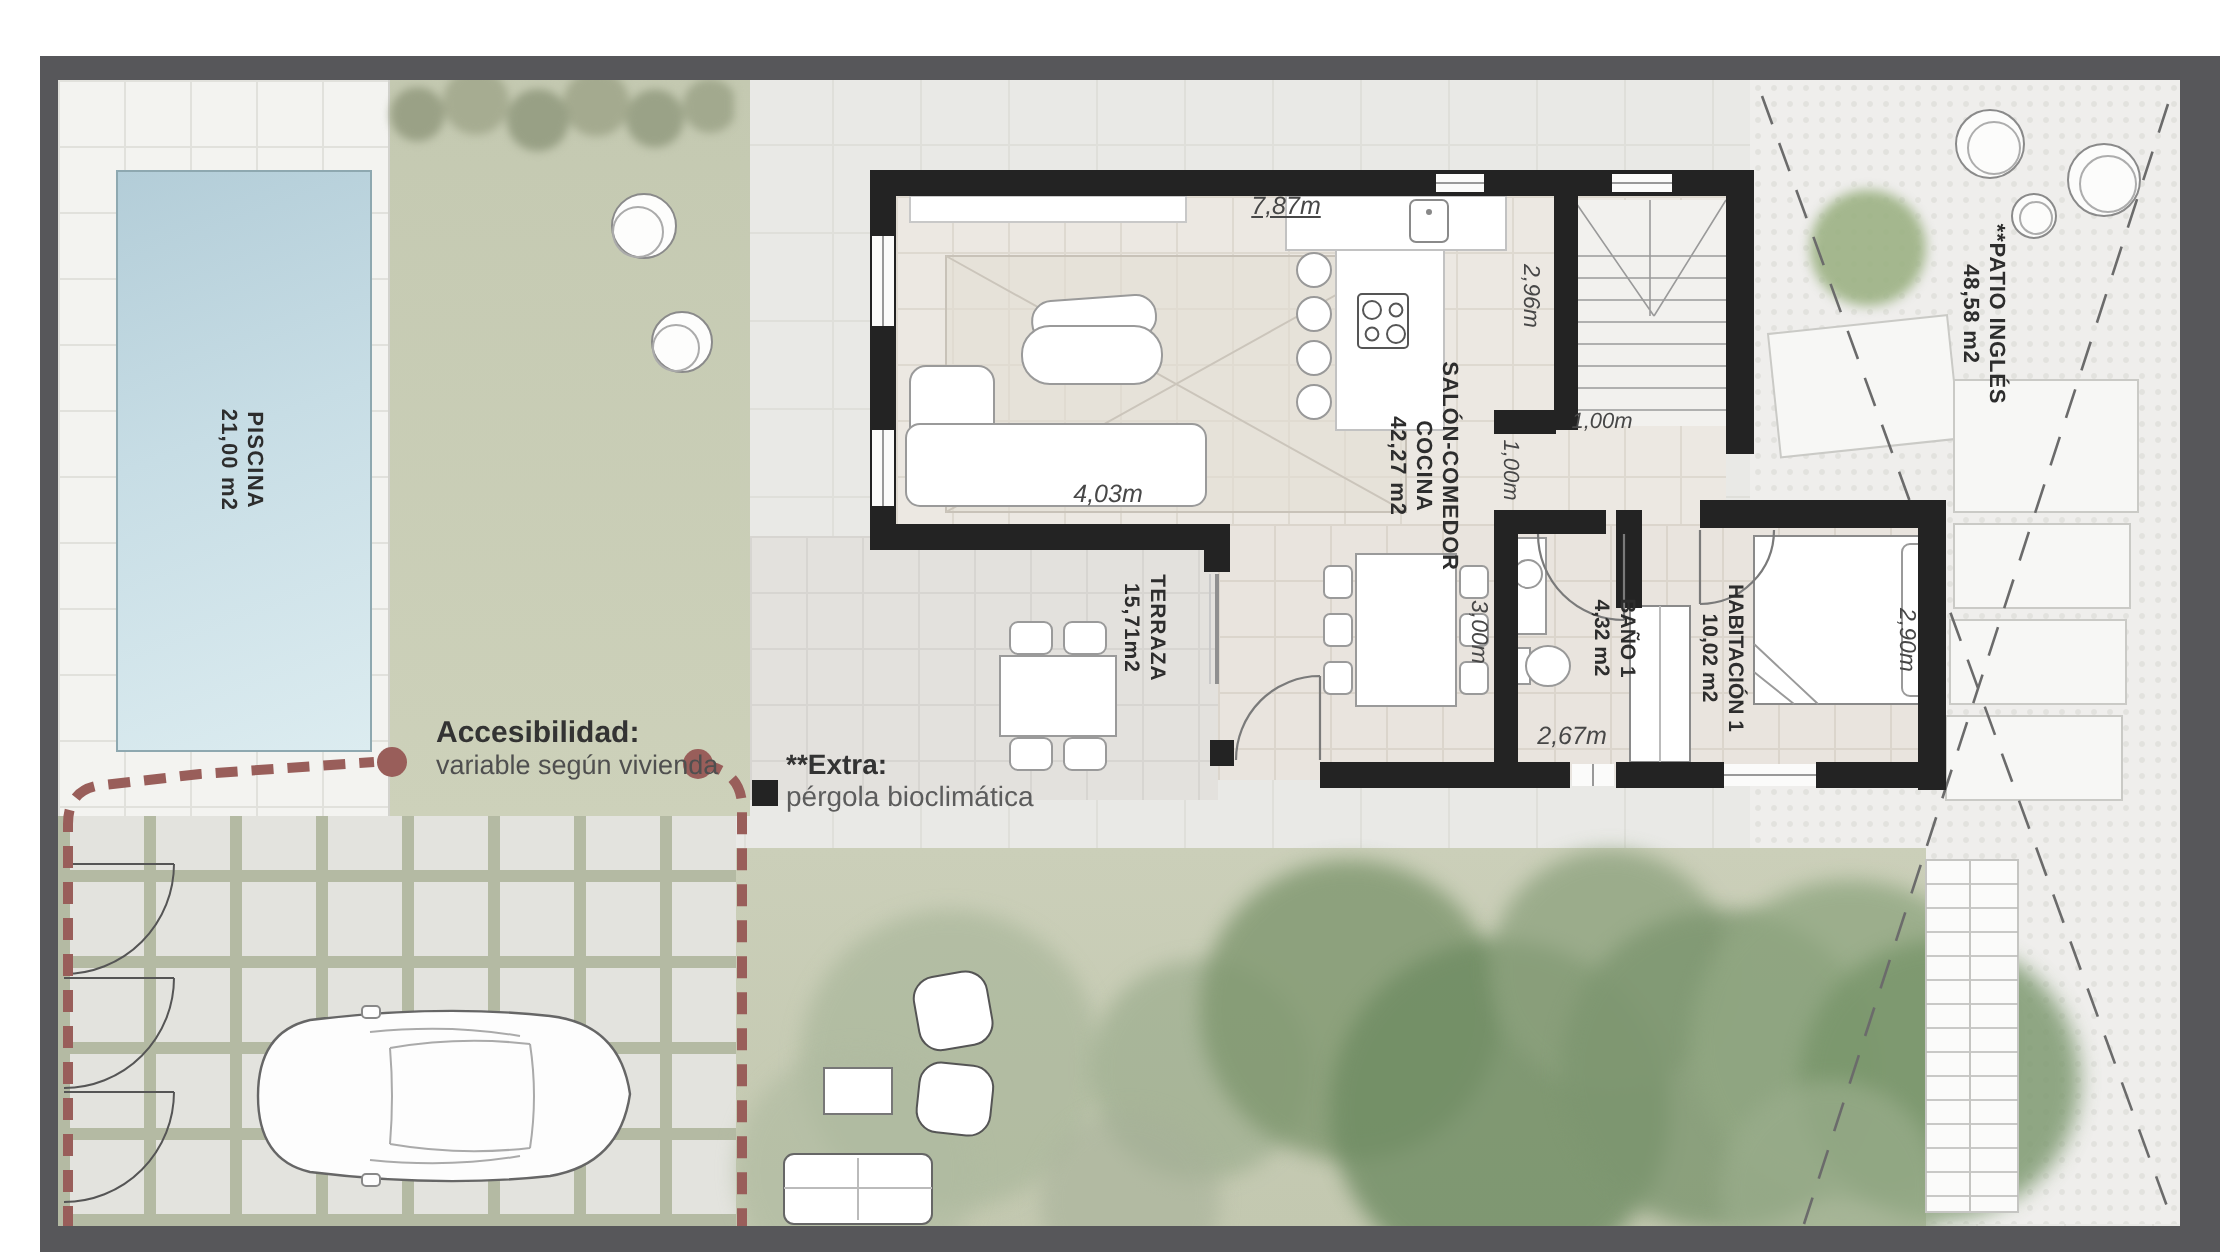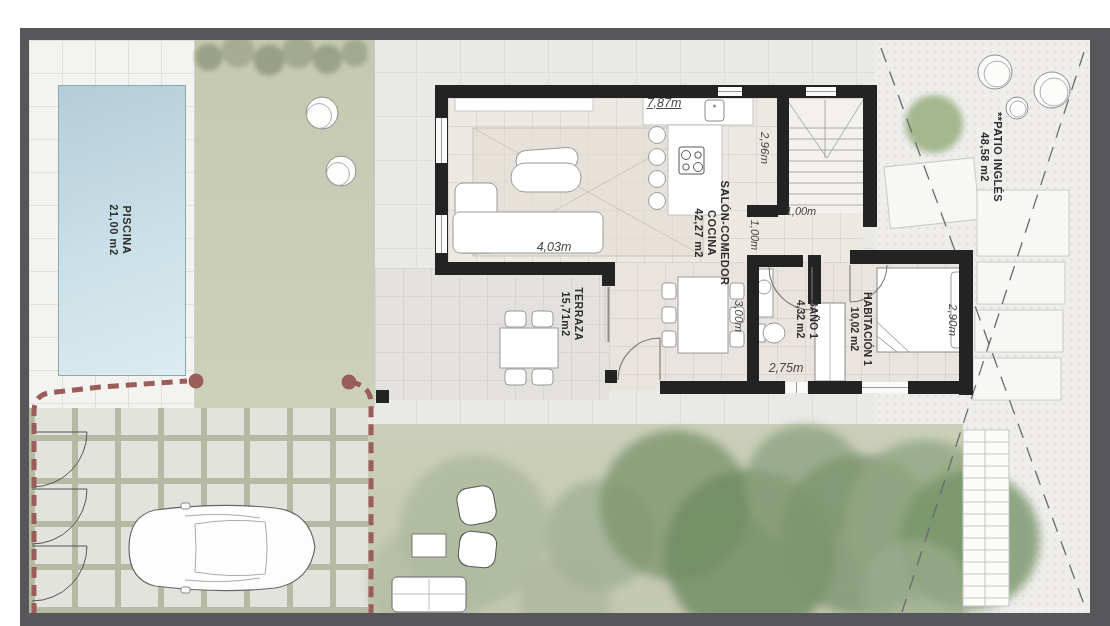--- a/index.html
+++ b/index.html
@@ -301,29 +301,37 @@
   </div>
   <div class="lab rot" style="left:861px;top:329px;font-size:10.5px;line-height:12.5px;">
     <div>HABITACIÓN 1</div>
     <div>10,02 m2</div>
   </div>
   <div class="lab rot" style="left:991px;top:157px;font-size:11px;letter-spacing:.4px;line-height:13px;">
     <div>**PATIO INGLÉS</div>
     <div>48,58 m2</div>
   </div>
 
-  <div class="dim" style="left:664px;top:103px;text-decoration:underline;">7,87m</div>
+  <div class="dim" style="left:643px;top:103px;text-decoration:underline;">7,87m</div>
   <div class="dim" style="left:554px;top:247px;">4,03m</div>
   <div class="dim dimrot" style="left:765px;top:148px;font-size:11.5px;">2,96m</div>
   <div class="dim" style="left:801px;top:211px;font-size:11px;">1,00m</div>
   <div class="dim dimrot" style="left:755px;top:235px;font-size:11px;">1,00m</div>
   <div class="dim dimrot" style="left:739px;top:316px;font-size:11.5px;">3,00m</div>
-  <div class="dim" style="left:786px;top:368px;">2,75m</div>
+  <div class="dim" style="left:786px;top:368px;">2,67m</div>
   <div class="dim dimrot" style="left:953px;top:320px;font-size:11.5px;">2,90m</div>
 
+  <div class="note" style="left:218px;top:358px;">
+    <div class="t1">Accesibilidad:</div>
+    <div class="t2">variable según vivienda</div>
+  </div>
+  <div class="note" style="left:393px;top:374px;">
+    <div class="t1" style="font-size:14px;">**Extra:</div>
+    <div class="t2" style="font-size:14px;color:#5c5c5c;">pérgola bioclimática</div>
+  </div>
 
   <div class="abs margin" style="left:0;top:0;width:1110px;height:28px;"></div>
   <div class="abs margin" style="left:0;top:0;width:20px;height:626px;"></div>
   <div class="abs frame" style="left:20px;top:28px;width:1090px;height:12px;"></div>
   <div class="abs frame" style="left:20px;top:28px;width:9px;height:598px;"></div>
   <div class="abs frame" style="left:1090px;top:28px;width:20px;height:598px;"></div>
   <div class="abs frame" style="left:20px;top:613px;width:1090px;height:13px;"></div>
 </div>
 
 </body></html>

